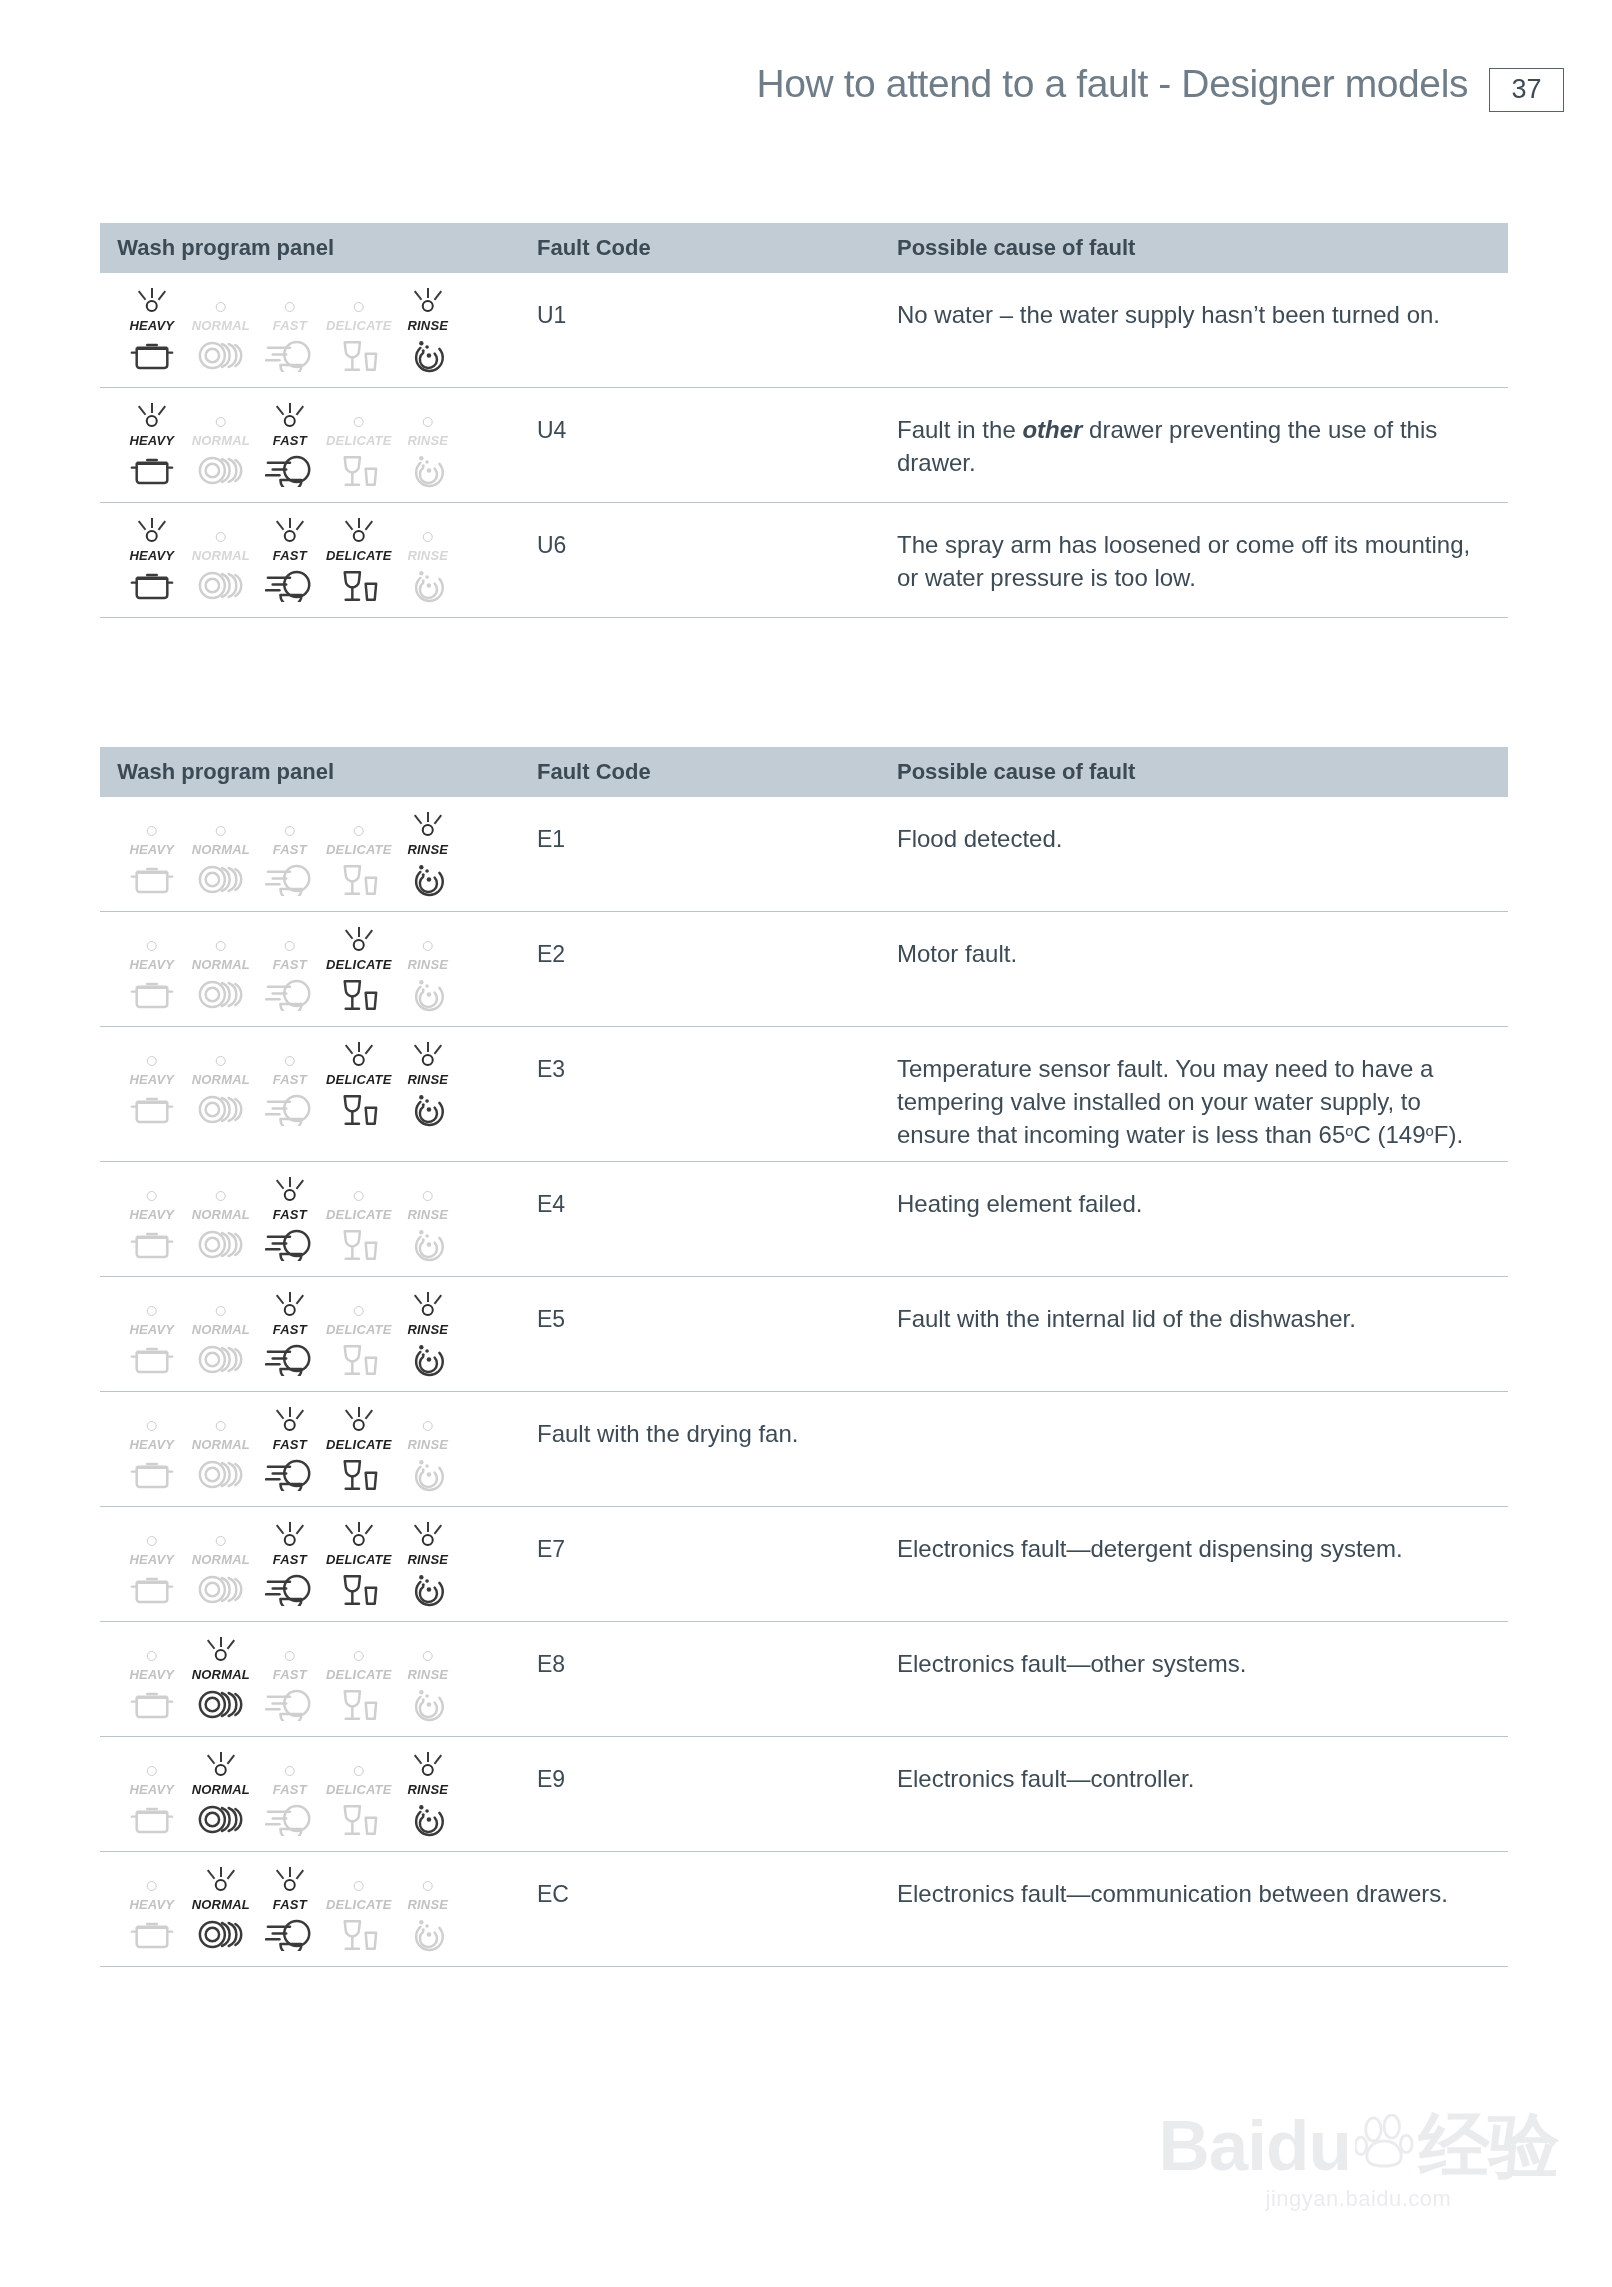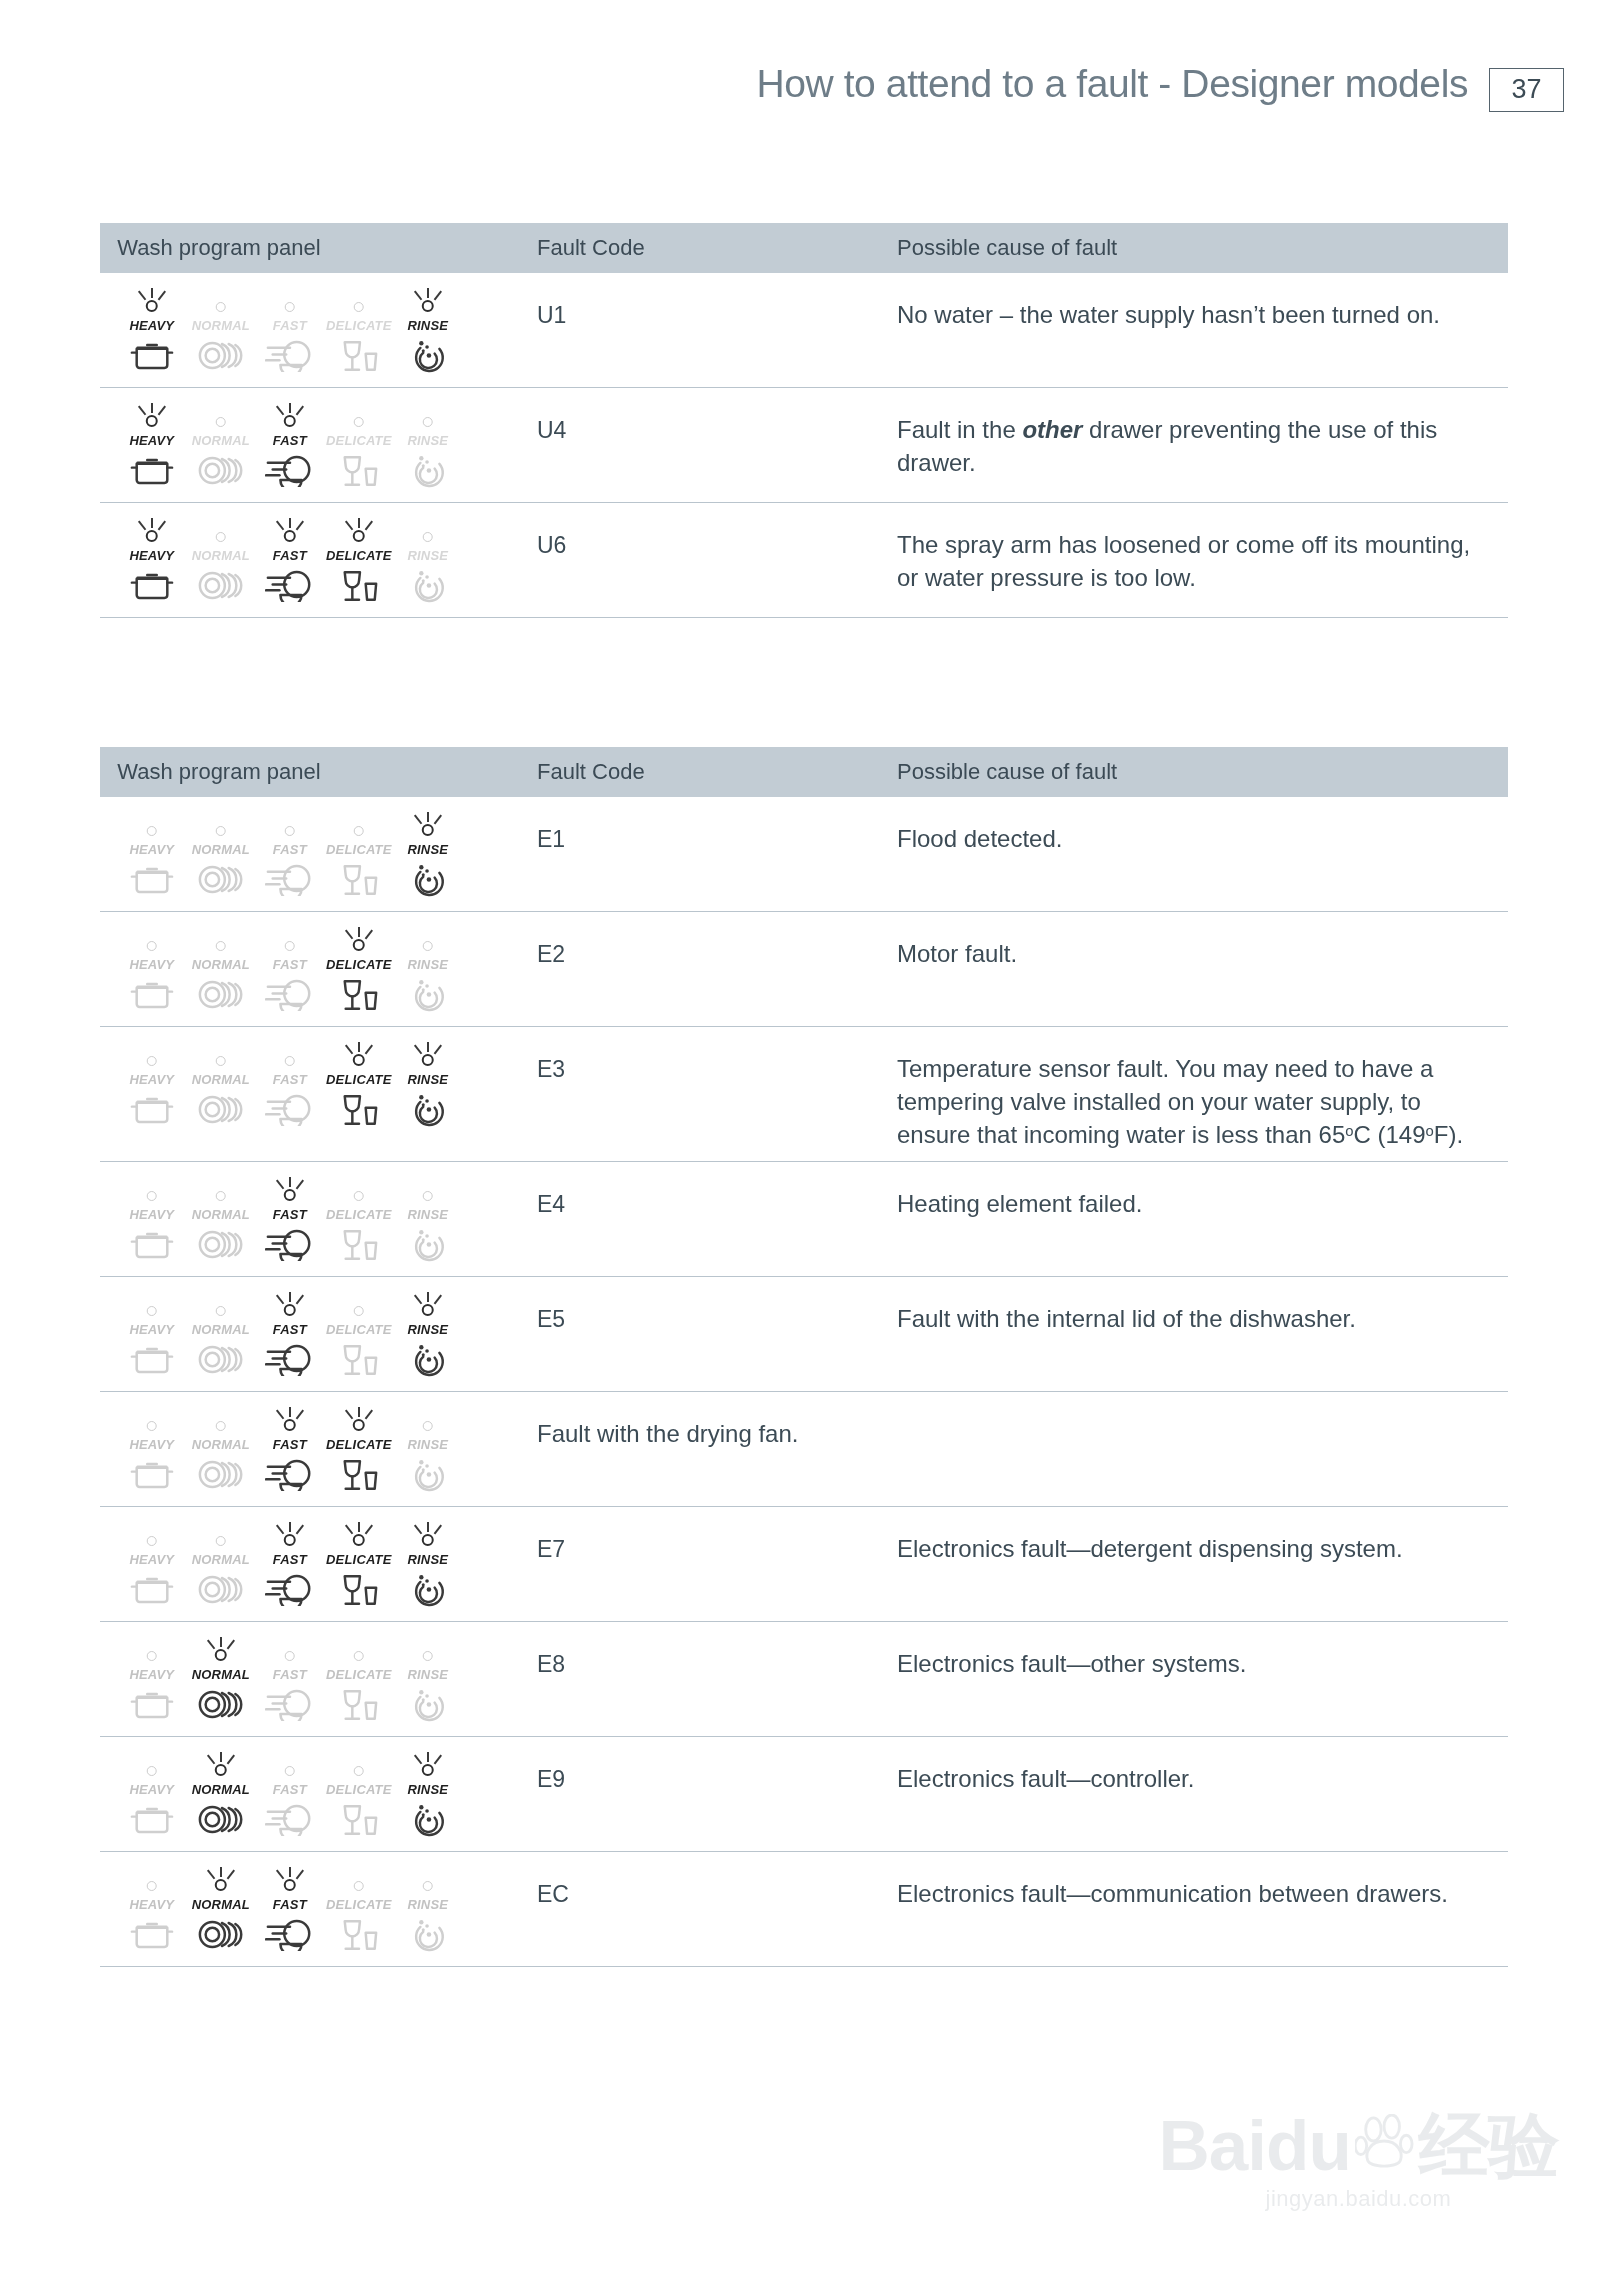--- a/index.html
+++ b/index.html
@@ -55,21 +55,21 @@
   #table-e  { top: 747px; }
 
   .table-head {
     display: flex;
     background: #c2ccd4;
     height: 50px;
     align-items: center;
   }
   .table-head .th {
     font-size: 22px;
-    font-weight: normal;
+    font-weight: bold;
     color: #3b4a55;
   }
   .col-panel { width: 437px; padding-left: 17.3px; }
   .col-code  { width: 360px; }
   .col-cause { flex: 1; }
 
   .table-row {
     display: flex;
     border-bottom: 1.9px solid #b9c4cd;
     min-height: 115px;

